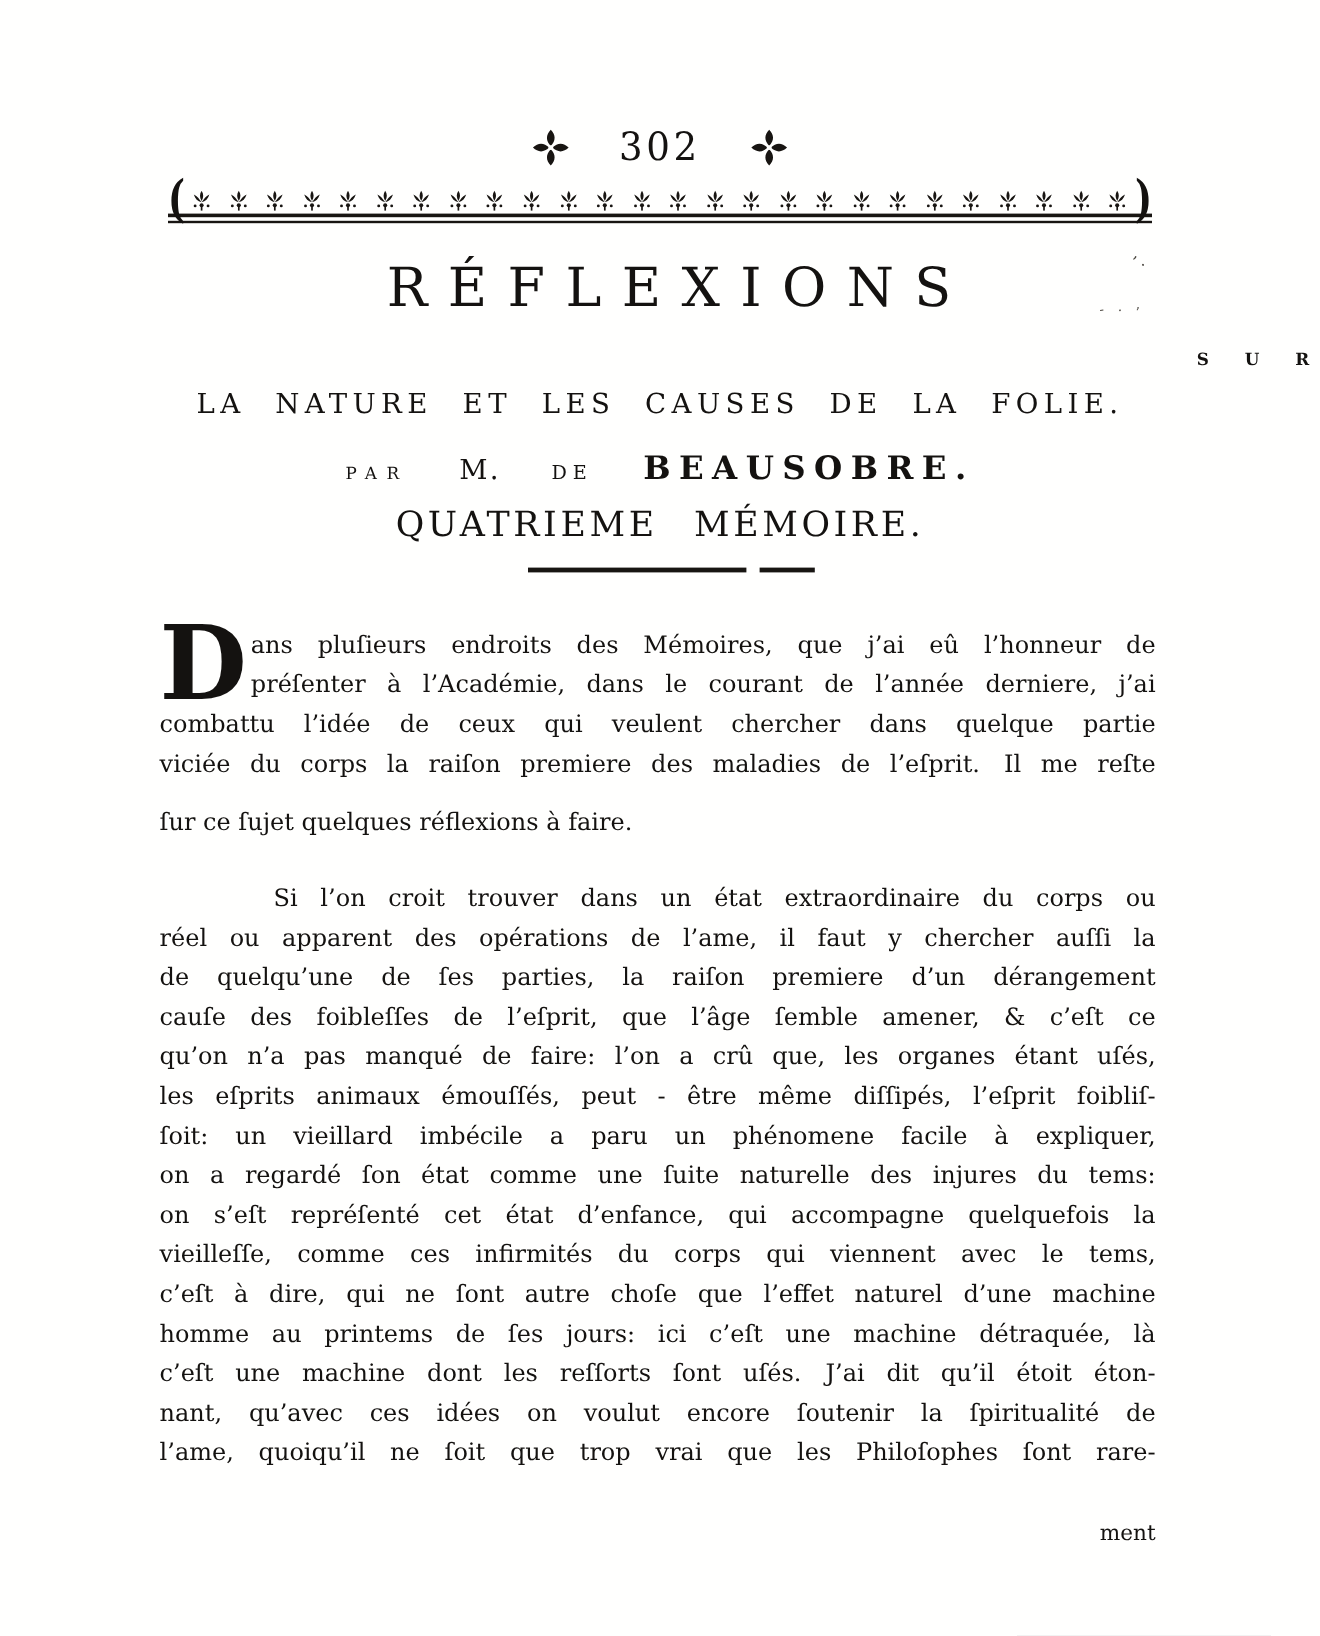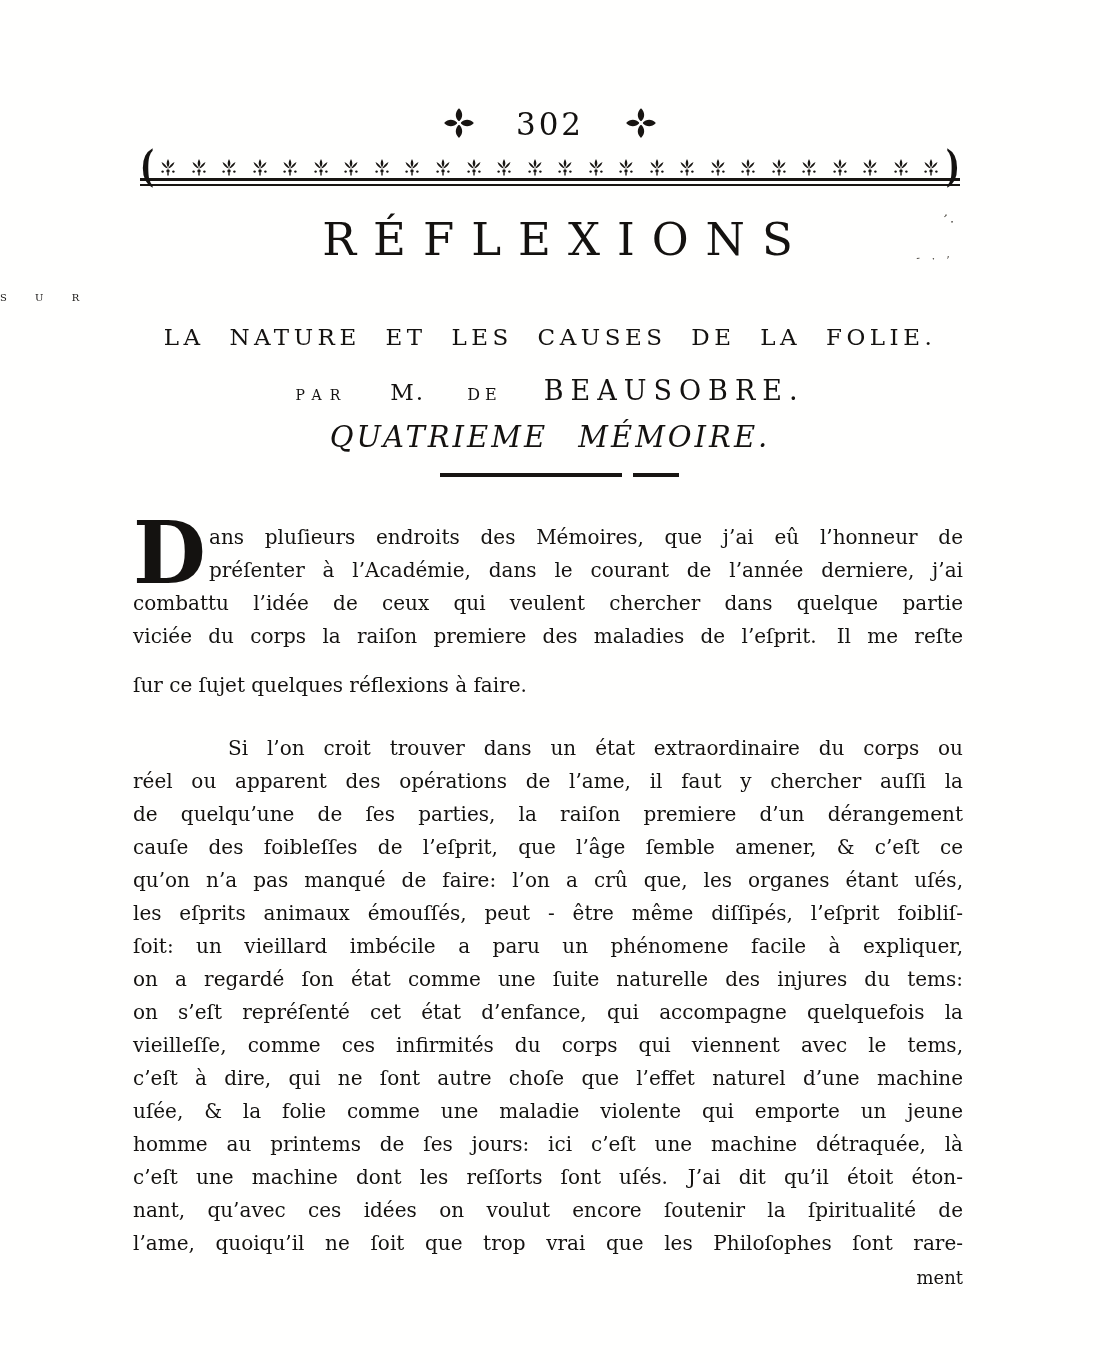--- a/index.html
+++ b/index.html
@@ -43,40 +43,39 @@
   .rule-a{height:3px;background:#181512;}
   .rule-b{height:2px;background:#181512;margin-top:3px;}
   
   .title-main{
     position:absolute;top:214px;left:0;right:0;
     text-align:center;
     font-size:45px;letter-spacing:17px;line-height:52px;padding-left:32px;
   }
   .title-sur{
     position:absolute;top:292px;left:0;right:0;
-    text-align:left;
-    font-size:10px;letter-spacing:9px;word-spacing:7px;font-weight:normal;
+    text-align:right;
+    font-size:14px;letter-spacing:9px;word-spacing:7px;font-weight:bold;
   }
   .title-subject{
     position:absolute;top:324px;left:0;right:0;
     text-align:center;
     font-size:23px;letter-spacing:4.5px;word-spacing:13px;
   }
   .byline{
     position:absolute;top:375px;left:0;right:0;
     display:flex;justify-content:center;align-items:baseline;gap:42px;
   }
   .by-prefix{font-size:14px;letter-spacing:8px;}
   .by-initial{font-size:23px;letter-spacing:2px;}
   .by-particle{font-size:16px;letter-spacing:5px;}
-  .by-name{font-size:27px;letter-spacing:7px;}
+  .by-name{font-size:27px;letter-spacing:7px;font-weight:bold;}
   .memoire{
     position:absolute;top:420px;left:0;right:0;
     text-align:center;
-    font-style:italic;
     font-size:29px;letter-spacing:3px;word-spacing:18px;
   }
   .memoire-rule{
     position:absolute;top:473px;left:440px;
     display:flex;gap:11px;align-items:center;
   }
   .mr-main{display:block;width:182px;height:4px;background:#181512;}
   .mr-seg{display:block;width:46px;height:4px;background:#181512;}
   
   .body-text{
@@ -277,21 +276,20 @@
       <div class="line">réel ou apparent des opérations de l’ame, il faut y chercher auſſi la</div>
       <div class="line">de quelqu’une de ſes parties, la raiſon premiere d’un dérangement</div>
       <div class="line">cauſe des foibleſſes de l’eſprit, que l’âge ſemble amener, &amp; c’eſt ce</div>
       <div class="line">qu’on n’a pas manqué de faire: l’on a crû que, les organes étant uſés,</div>
       <div class="line">les eſprits animaux émouſſés, peut - être même diſſipés, l’eſprit foibliſ-</div>
       <div class="line">ſoit: un vieillard imbécile a paru un phénomene facile à expliquer,</div>
       <div class="line">on a regardé ſon état comme une ſuite naturelle des injures du tems:</div>
       <div class="line">on s’eſt repréſenté cet état d’enfance, qui accompagne quelquefois la</div>
       <div class="line">vieilleſſe, comme ces infirmités du corps qui viennent avec le tems,</div>
       <div class="line">c’eſt à dire, qui ne ſont autre choſe que l’effet naturel d’une machine</div>
-      <div class="line">uſée, &amp; la folie comme une maladie violente qui emporte un jeune</div>
       <div class="line">homme au printems de ſes jours: ici c’eſt une machine détraquée, là</div>
       <div class="line">c’eſt une machine dont les reſſorts ſont uſés. J’ai dit qu’il étoit éton-</div>
       <div class="line">nant, qu’avec ces idées on voulut encore ſoutenir la ſpiritualité de</div>
       <div class="line">l’ame, quoiqu’il ne ſoit que trop vrai que les Philoſophes ſont rare-</div>
     </div>
 
   </div>
 
   <div class="catchword-row">ment</div>
 

